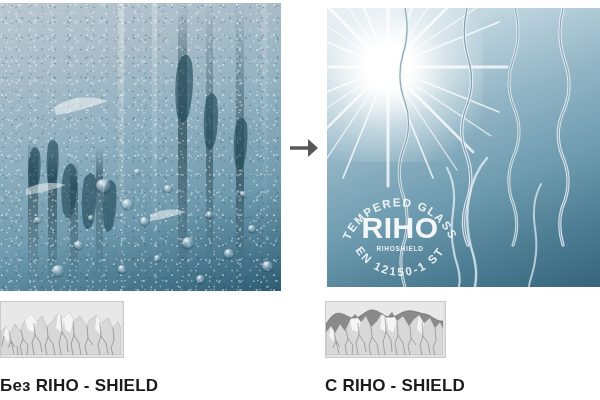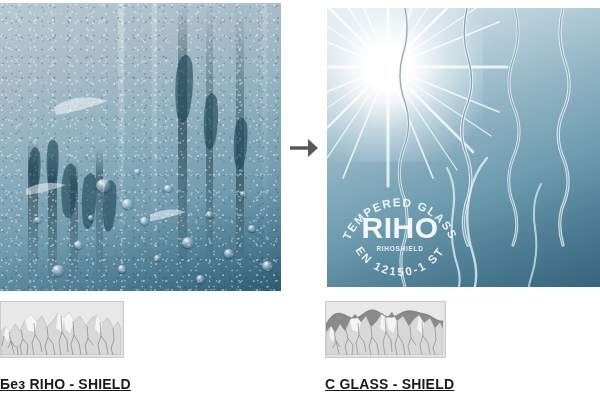--- a/index.html
+++ b/index.html
@@ -135,26 +135,25 @@
     background: #e2e2e2;
     overflow: hidden;
   }
   #diagram-before { left: 0px;   width: 122px; }
   #diagram-after  { left: 325px; width: 119px; }
 
   
   .caption {
     position: absolute;
     top: 376px;
-    font-size: 14px;
+    font-size: 17px;
     font-weight: bold;
     color: #1b1b1b;
     letter-spacing: 0.2px;
     white-space: nowrap;
-    text-decoration: underline;
   }
   #caption-before { left: 0px; }
   #caption-after  { left: 325px; }
 
   
   #watermark {
     position: absolute;
     left: 12px;
     top: 168px;
     width: 122px;
@@ -347,13 +346,13 @@
              C56,14 52,7 45,8 C38,9 34,17 27,16 C20,15 16,9 9,12
              C5,14 2,19 0,22 Z" fill="#8a8a8a"></path>
     <path d="M0,22 C2,19 5,14 9,12 C16,9 20,15 27,16 C34,17 38,9 45,8
              C52,7 56,14 63,15 C70,16 74,10 81,9 C88,8 92,11 99,12
              C106,13 110,20 117,19" fill="none" stroke="#6f6f6f" stroke-width="0.7"></path>
   </svg>
 </div>
 
 <div class="caption" id="caption-before">Без RIHO - SHIELD</div>
 
-<div class="caption" id="caption-after">С GLASS - SHIELD</div>
+<div class="caption" id="caption-after">С RIHO - SHIELD</div>
 
 </body></html>

